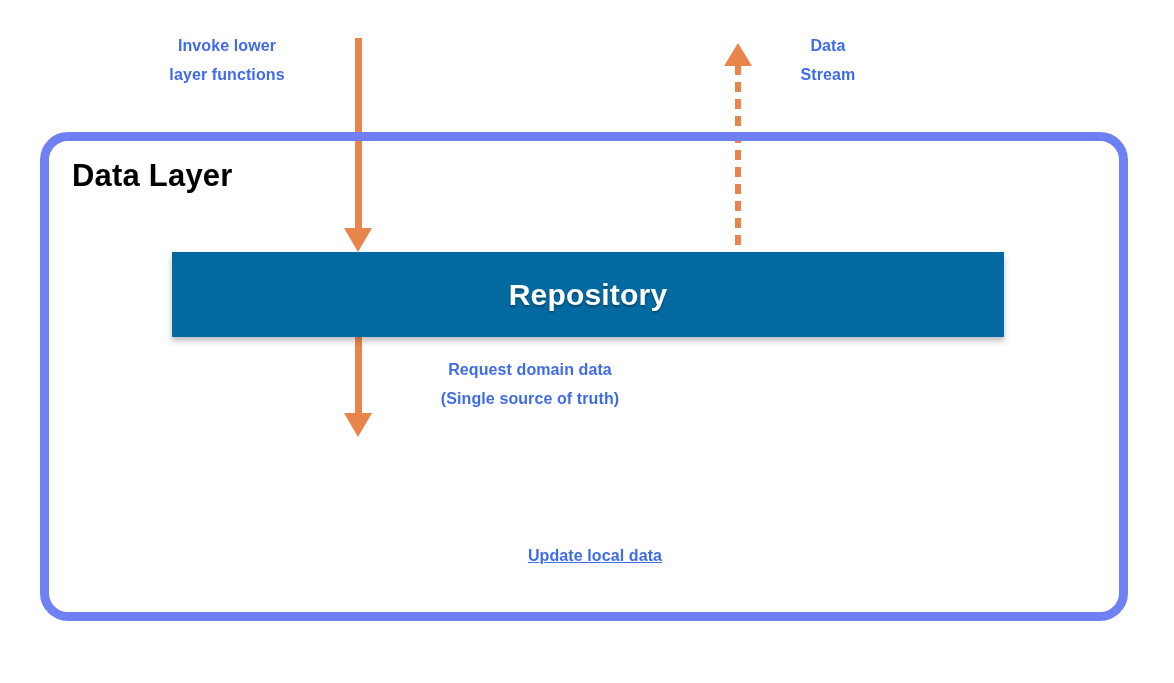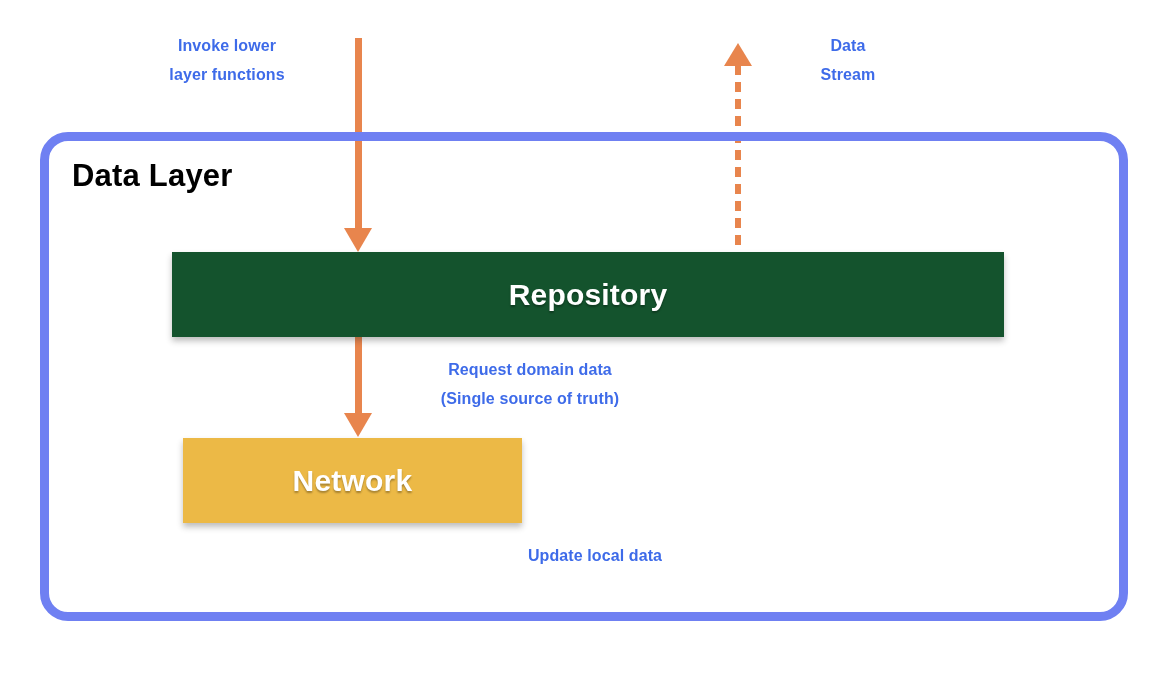--- a/index.html
+++ b/index.html
@@ -49,44 +49,44 @@
     font-size: 30px;
     font-weight: 700;
     text-shadow: 0 2px 2px rgba(0, 0, 0, 0.30);
     letter-spacing: 0.2px;
   }
   .repository-box {
     left: 172px;
     top: 252px;
     width: 832px;
     height: 85px;
-    background: #14532d;
+    background: #0369a1;
   }
   .network-box {
     left: 183px;
     top: 438px;
     width: 339px;
     height: 85px;
     background: #ecb946;
   }
 
   
   .blue-label {
     color: #3e6be9;
     font-size: 16px;
     font-weight: 700;
     line-height: 29px;
     text-align: center;
     white-space: pre-line;
     letter-spacing: 0.1px;
   }
   .label-invoke   { left: 87px;  top: 31px;  width: 280px; }
-  .label-stream   { left: 768px; top: 31px;  width: 160px; }
+  .label-stream   { left: 748px; top: 31px;  width: 160px; }
   .label-request  { left: 360px; top: 355px; width: 340px; }
-  .label-update   { left: 445px; top: 541px; width: 300px; }
+  .label-update   { left: 445px; top: 541px; width: 300px; text-decoration: underline; }
 
   
   .arrow-line-solid {
     width: 7px;
     background: #e8854d;
   }
   .arrow-line-dashed {
     width: 6px;
     background: repeating-linear-gradient(
       180deg,
@@ -129,23 +129,20 @@
   <div class="abs arrow-line-dashed stream-line"></div>
   <div class="abs arrow-head-up stream-head"></div>
 
   <div class="abs data-layer-frame"></div>
   <div class="abs data-layer-title">Data Layer</div>
 
   <div class="abs node repository-box">
     <span class="node-label">Repository</span>
   </div>
 
-  <div class="abs node network-box">
-    <span class="node-label">Network</span>
-  </div>
 
   <div class="abs blue-label label-invoke">Invoke lower
 layer functions</div>
 
   <div class="abs blue-label label-stream">Data
 Stream</div>
 
   <div class="abs blue-label label-request">Request domain data
 (Single source of truth)</div>
 

